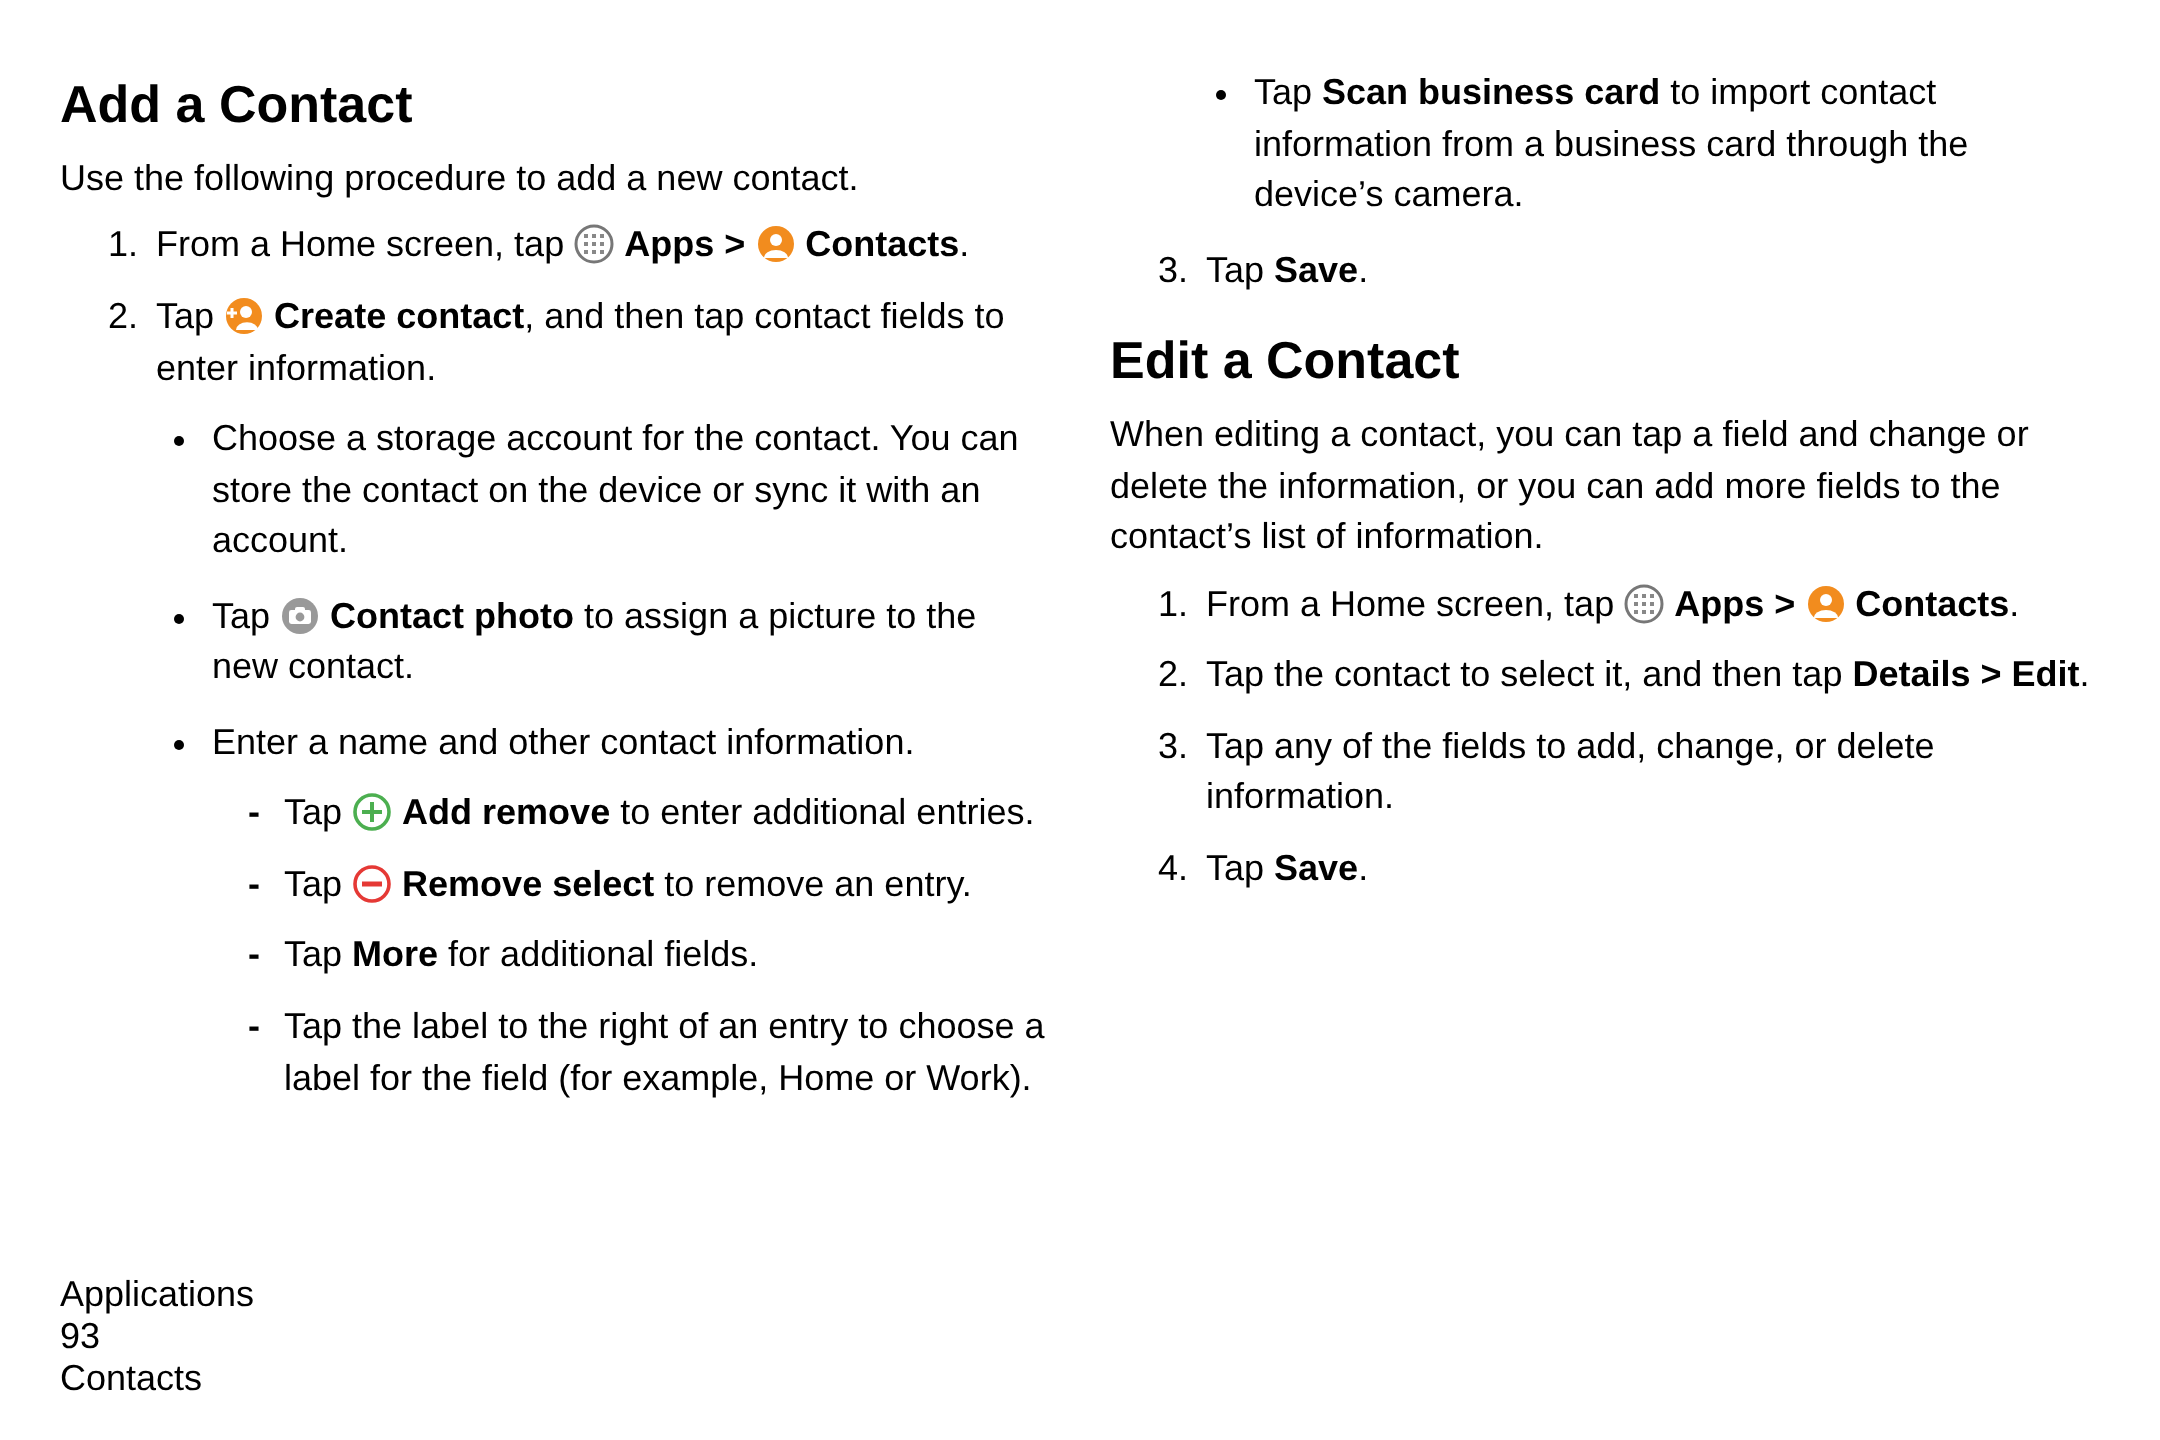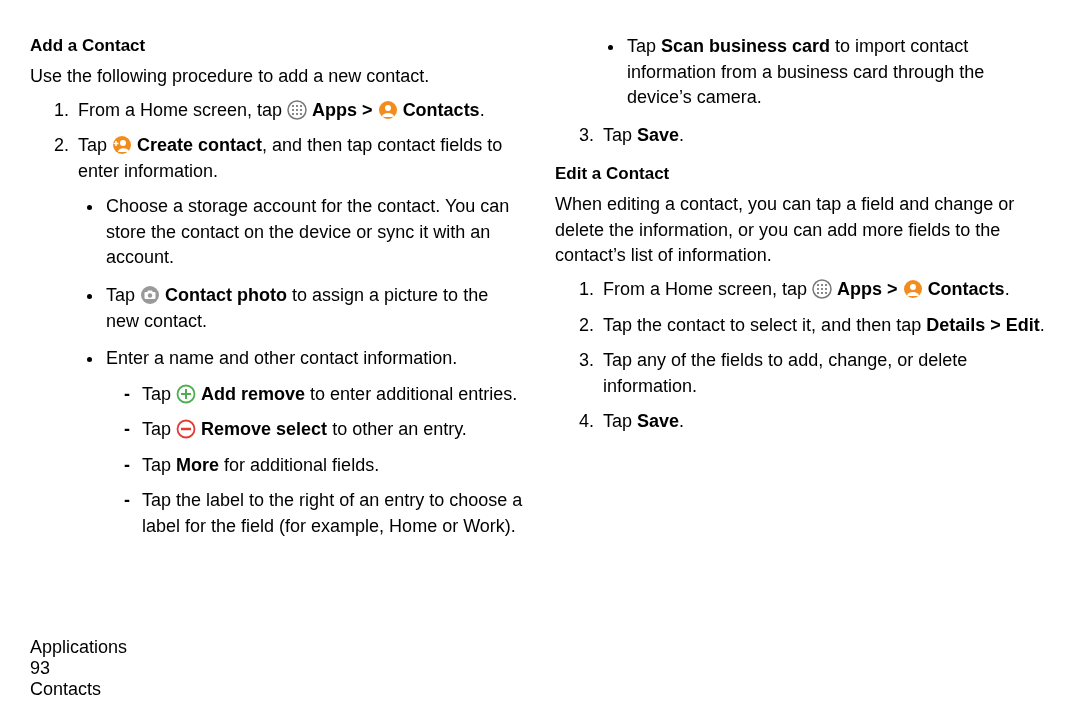--- a/index.html
+++ b/index.html
@@ -24,21 +24,21 @@
     display: flex;
     flex-direction: row;
     gap: 30px;
   }
   .col {
     flex: 1;
     font-size: 18px;
     line-height: 1.42;
   }
   h2 {
-    font-size: 17px;
+    font-size: 26px;
     font-weight: 700;
     margin: 0 0 6px 0;
   }
   .h2-tight { margin-top: 14px; }
   p { margin: 0 0 8px 0; }
   ol {
     margin: 4px 0 0 0;
     padding-left: 44px;
   }
   ol > li {
@@ -168,21 +168,21 @@
                   <span class="b">Add remove</span><span> to enter additional entries.</span>
                 </li>
                 <li>
                   <span>Tap </span>
                   <span class="ic">
                     <svg viewBox="0 0 20 20">
                         <circle cx="10" cy="10" r="8.5" fill="#fff" stroke="#e53935" stroke-width="1.8"></circle>
                         <path d="M5 10 h10" stroke="#e53935" stroke-width="2.5"></path>
                       </svg>
                   </span>
-                  <span class="b">Remove select</span><span> to other an entry.</span>
+                  <span class="b">Remove select</span><span> to remove an entry.</span>
                 </li>
                 <li>
                   <span>Tap </span><span class="b">More</span><span> for additional fields.</span>
                 </li>
                 <li>Tap the label to the right of an entry to choose a label for the field (for example, Home or Work).</li>
               </ul>
             </li>
           </ul>
         </li>
       </ol>

